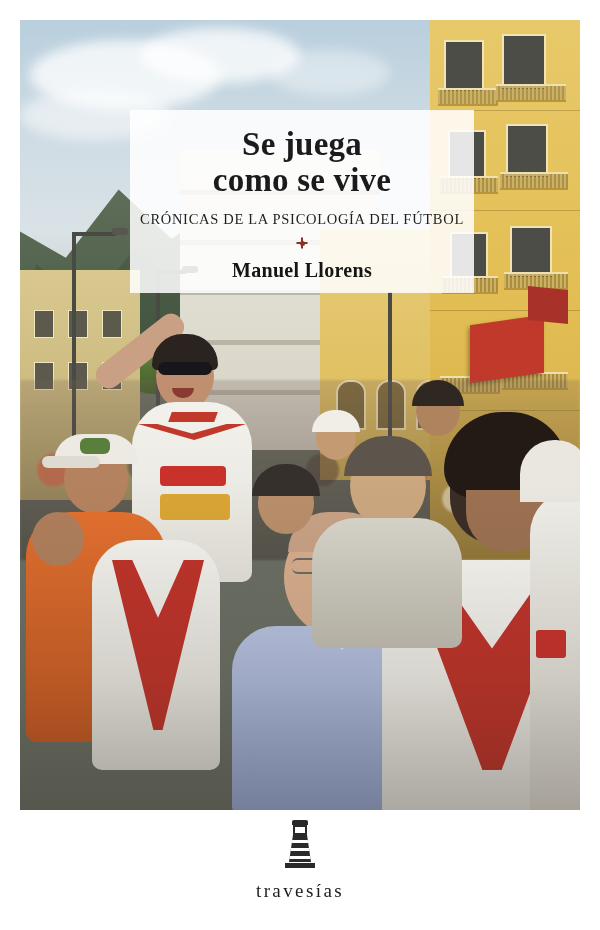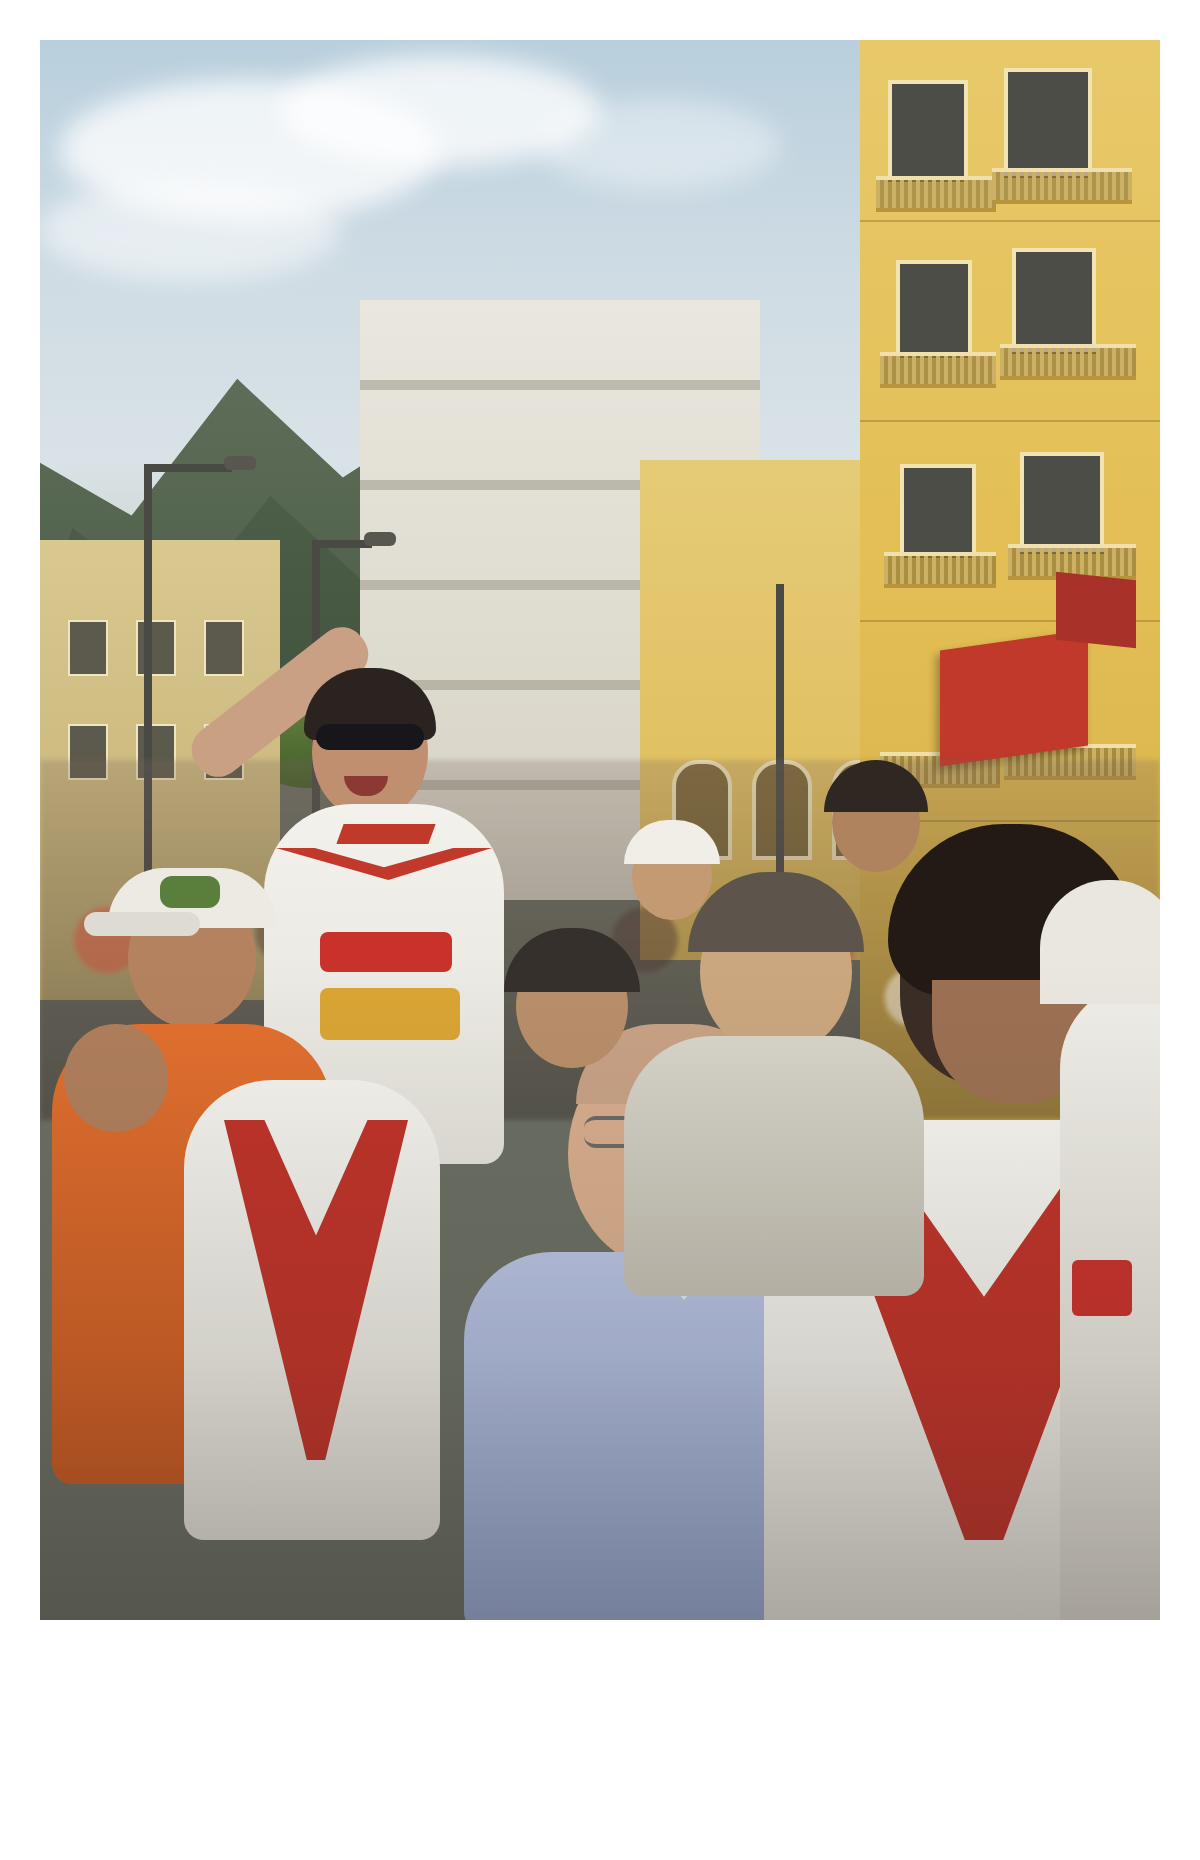--- a/index.html
+++ b/index.html
@@ -468,15 +468,39 @@
     <div style="position:absolute;left:392px;top:360px;width:52px;height:26px;background:#2e2722;border-radius:26px 26px 0 0;"></div>
 
     <div class="head" style="left:296px;top:396px;width:40px;height:44px;background:#c49a72;"></div>
     <div style="position:absolute;left:292px;top:390px;width:48px;height:22px;background:#f0eee6;border-radius:24px 24px 0 0;"></div>
 
     <div class="head" style="left:12px;top:492px;width:52px;height:54px;background:#b07f5c;"></div>
 
     <div class="fg-shade"></div>
   </div>
 
-
+  <div class="title-box">
+    <div class="title-main">
+      <div>Se juega</div>
+      <div>como se vive</div>
+    </div>
+    <div class="subtitle">CRÓNICAS DE LA PSICOLOGÍA DEL FÚTBOL</div>
+    <div class="sep">
+        <span class="dot"></span>
+      </div>
+    <div class="author">Manuel Llorens</div>
+  </div>
+
+  <div class="imprint">
+    <div class="lighthouse">
+      <div class="lh-top"></div>
+      <div class="lh-lamp"></div>
+      <div class="lh-body">
+        <div class="band" style="top:5px;"></div>
+        <div class="band" style="top:13px;"></div>
+        <div class="band" style="top:21px;"></div>
+      </div>
+      <div class="lh-base"></div>
+    </div>
+    <div class="imprint-name">travesías</div>
+  </div>
 
 </div>
 
 </body></html>

